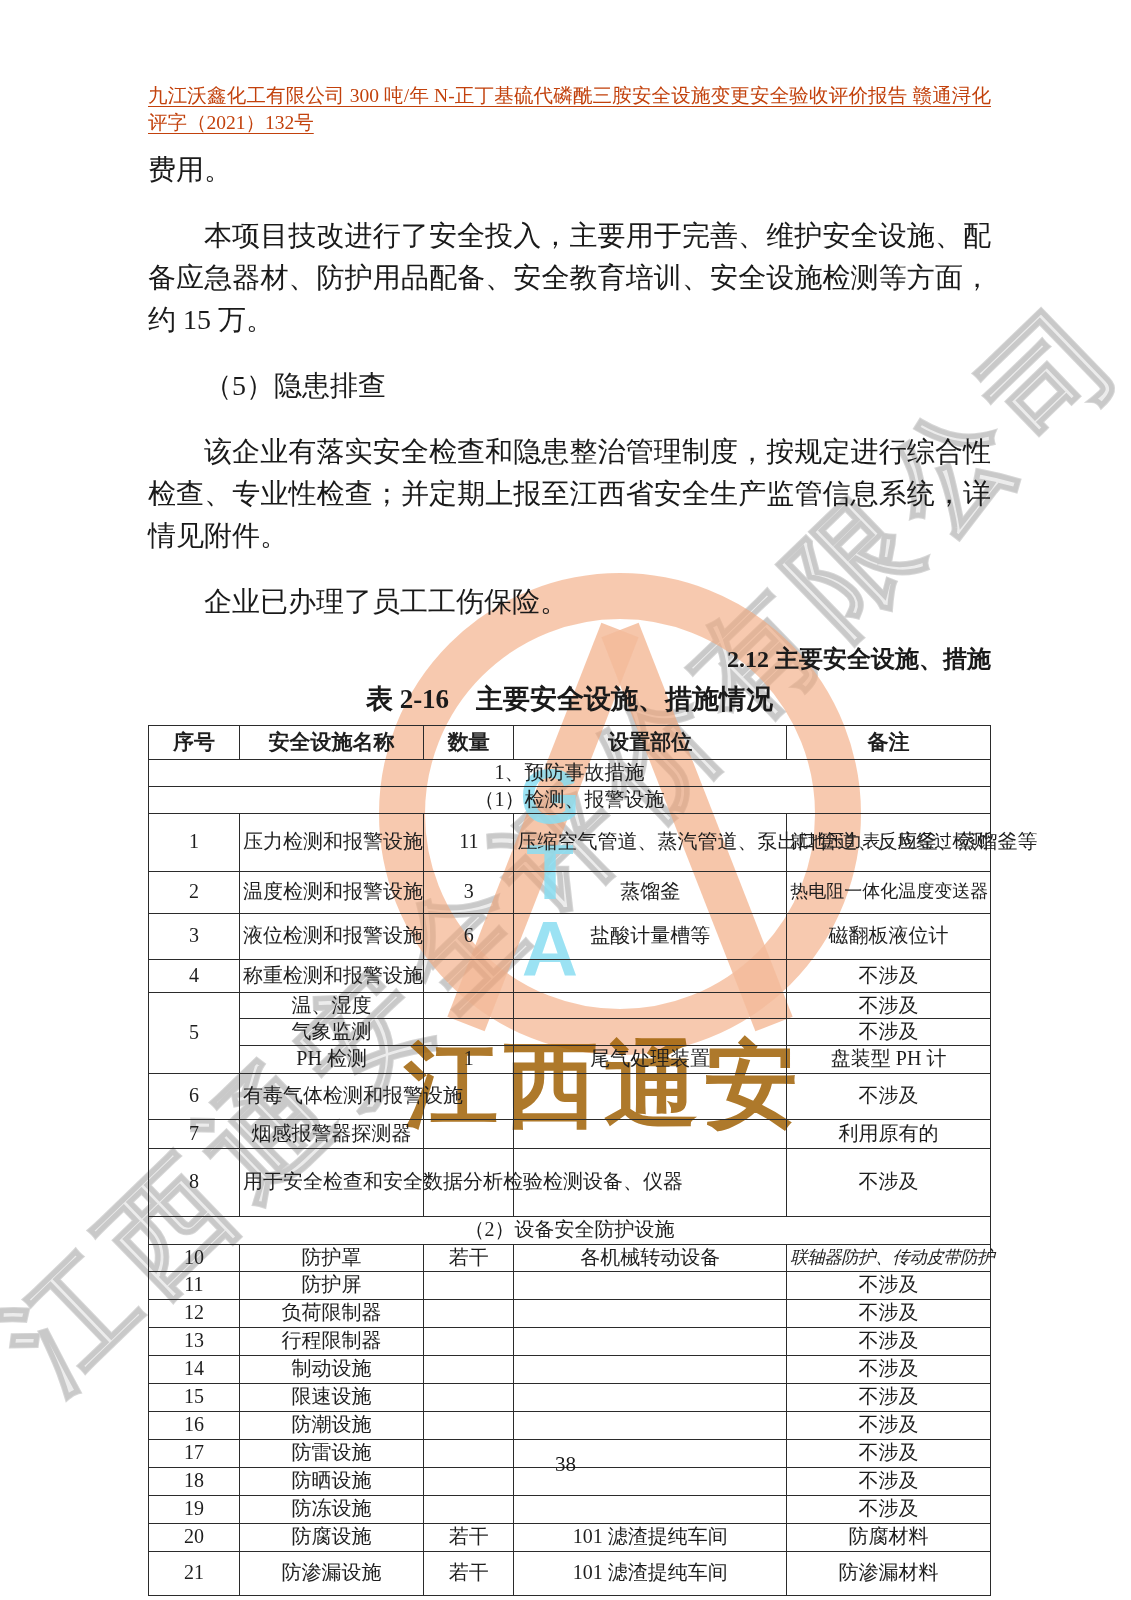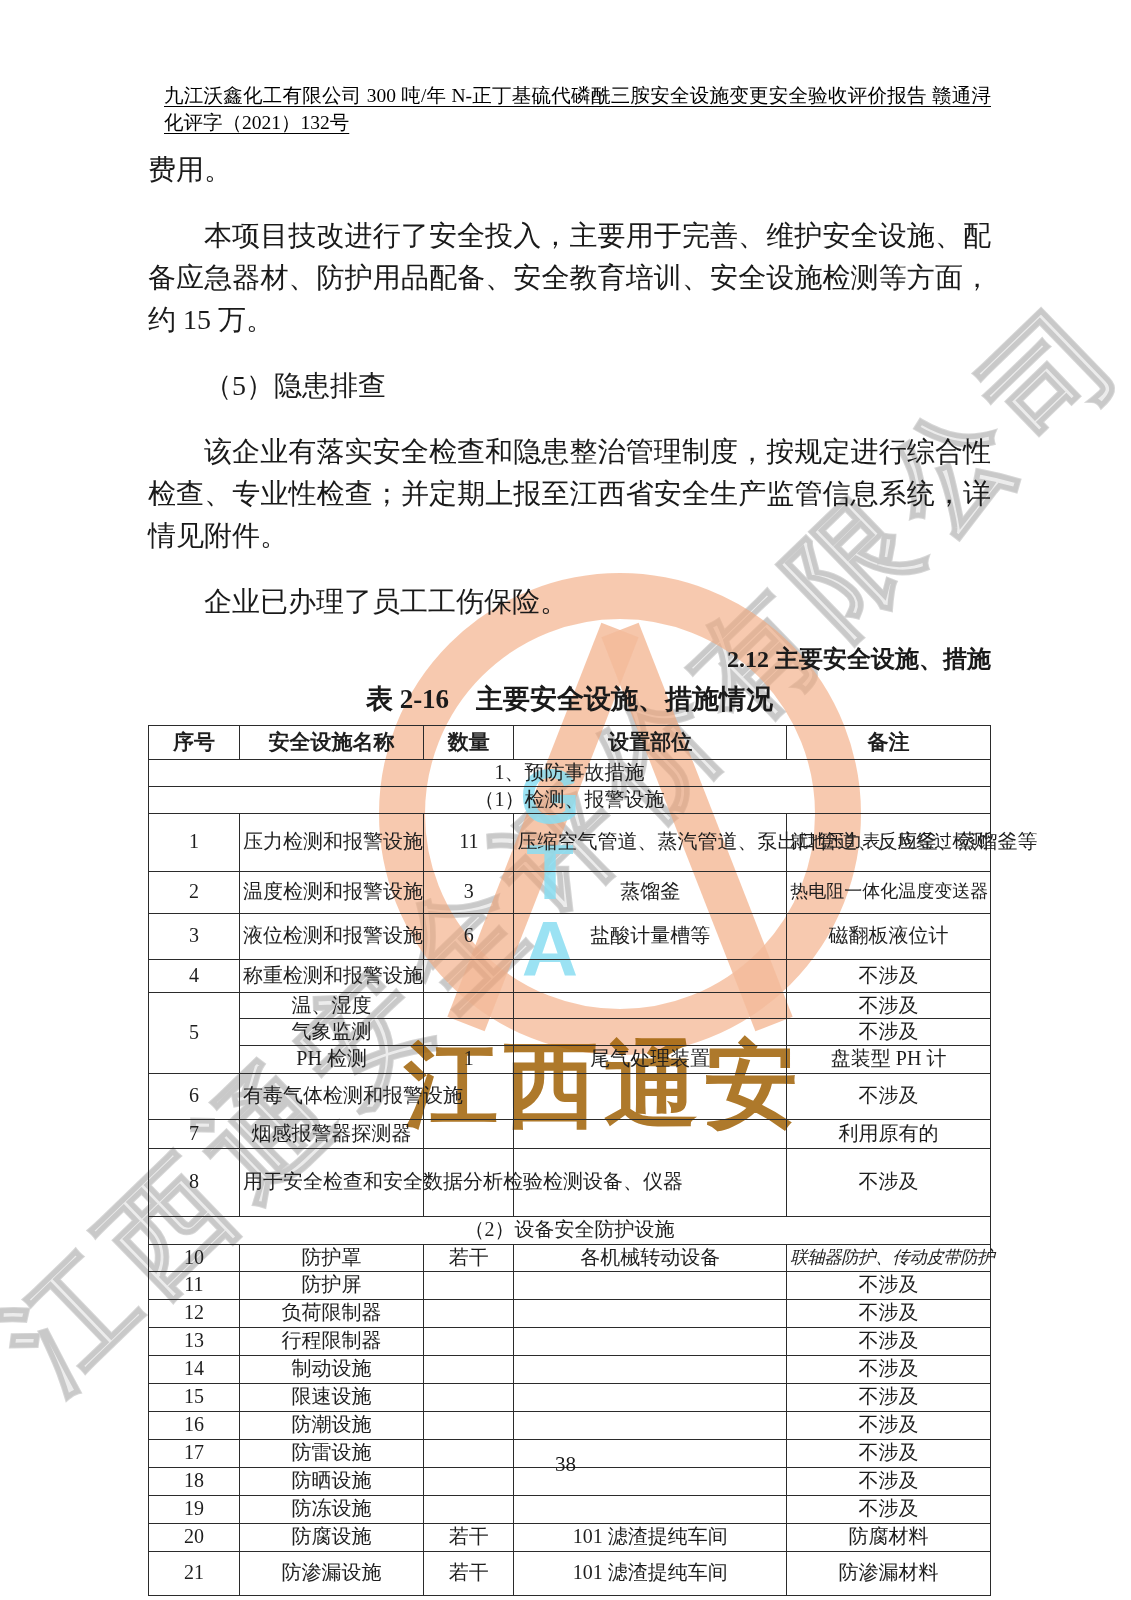--- a/index.html
+++ b/index.html
@@ -22,21 +22,21 @@
     font-family:"Liberation Sans", sans-serif; font-weight:bold; font-size:78px;
     line-height:0.98; color:#8adef2; opacity:0.85;
   }
   .wm-red {
     position:absolute; left:404px; top:1022px; font-size:94px; font-weight:bold;
     letter-spacing:6px; color:#a16207; opacity:0.85; white-space:nowrap;
     font-family:"Liberation Serif", serif;
   }
   
   .content { position:relative; z-index:1; padding:82px 140px 0 148px; }
-  .doc-header { font-size:19.5px; line-height:1.4; text-align:justify; color:#000000;margin-left:16px; }
+  .doc-header { font-size:19.5px; line-height:1.4; text-align:justify; color:#c2410c; }
   .doc-header .hdr-text { text-decoration:underline; text-underline-offset:4px; }
   .body-block { margin-top:12px; }
   p.body-text { font-size:28px; line-height:1.5; text-align:justify; margin:0; }
   p.indent { text-indent:2em;margin-top:24px; }
   .sec-heading { font-size:24px; font-weight:bold; margin:20px 0 2px 0;text-align:right; }
   .table-title { font-size:27px; font-weight:bold; text-align:center; margin:6px 0 8px 0; }
   table.facilities {
     border-collapse:collapse; width:100%; table-layout:fixed; font-size:20px;
     color:#1e1e1e;
   }

